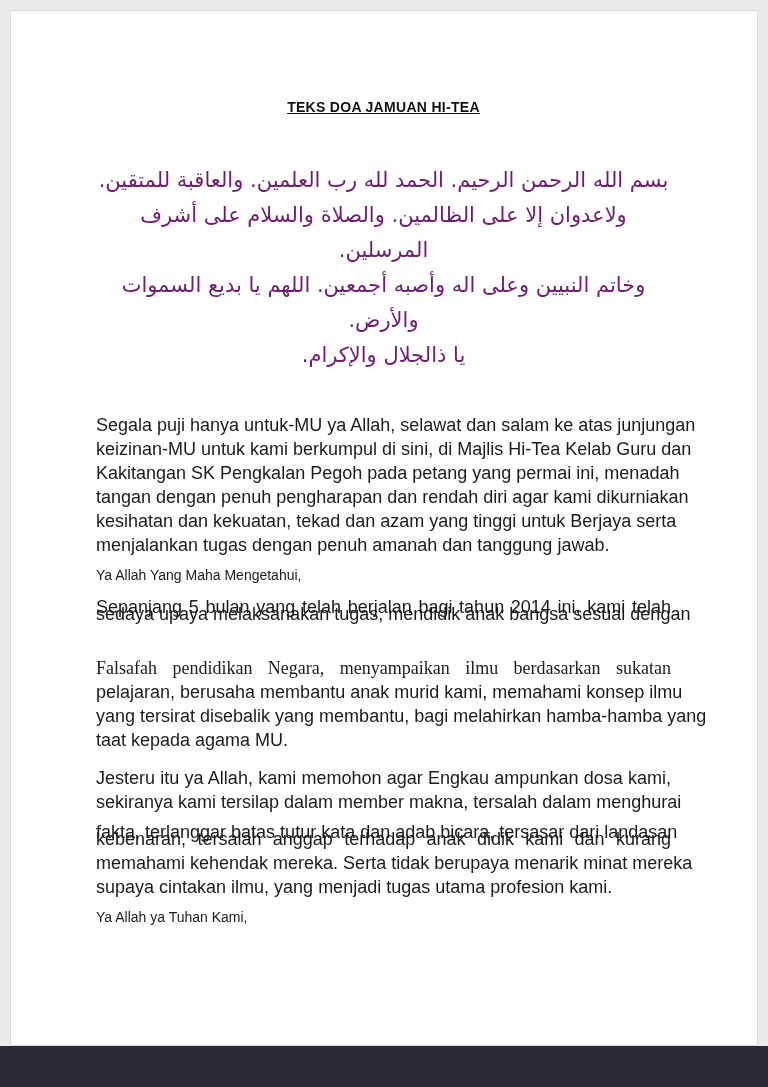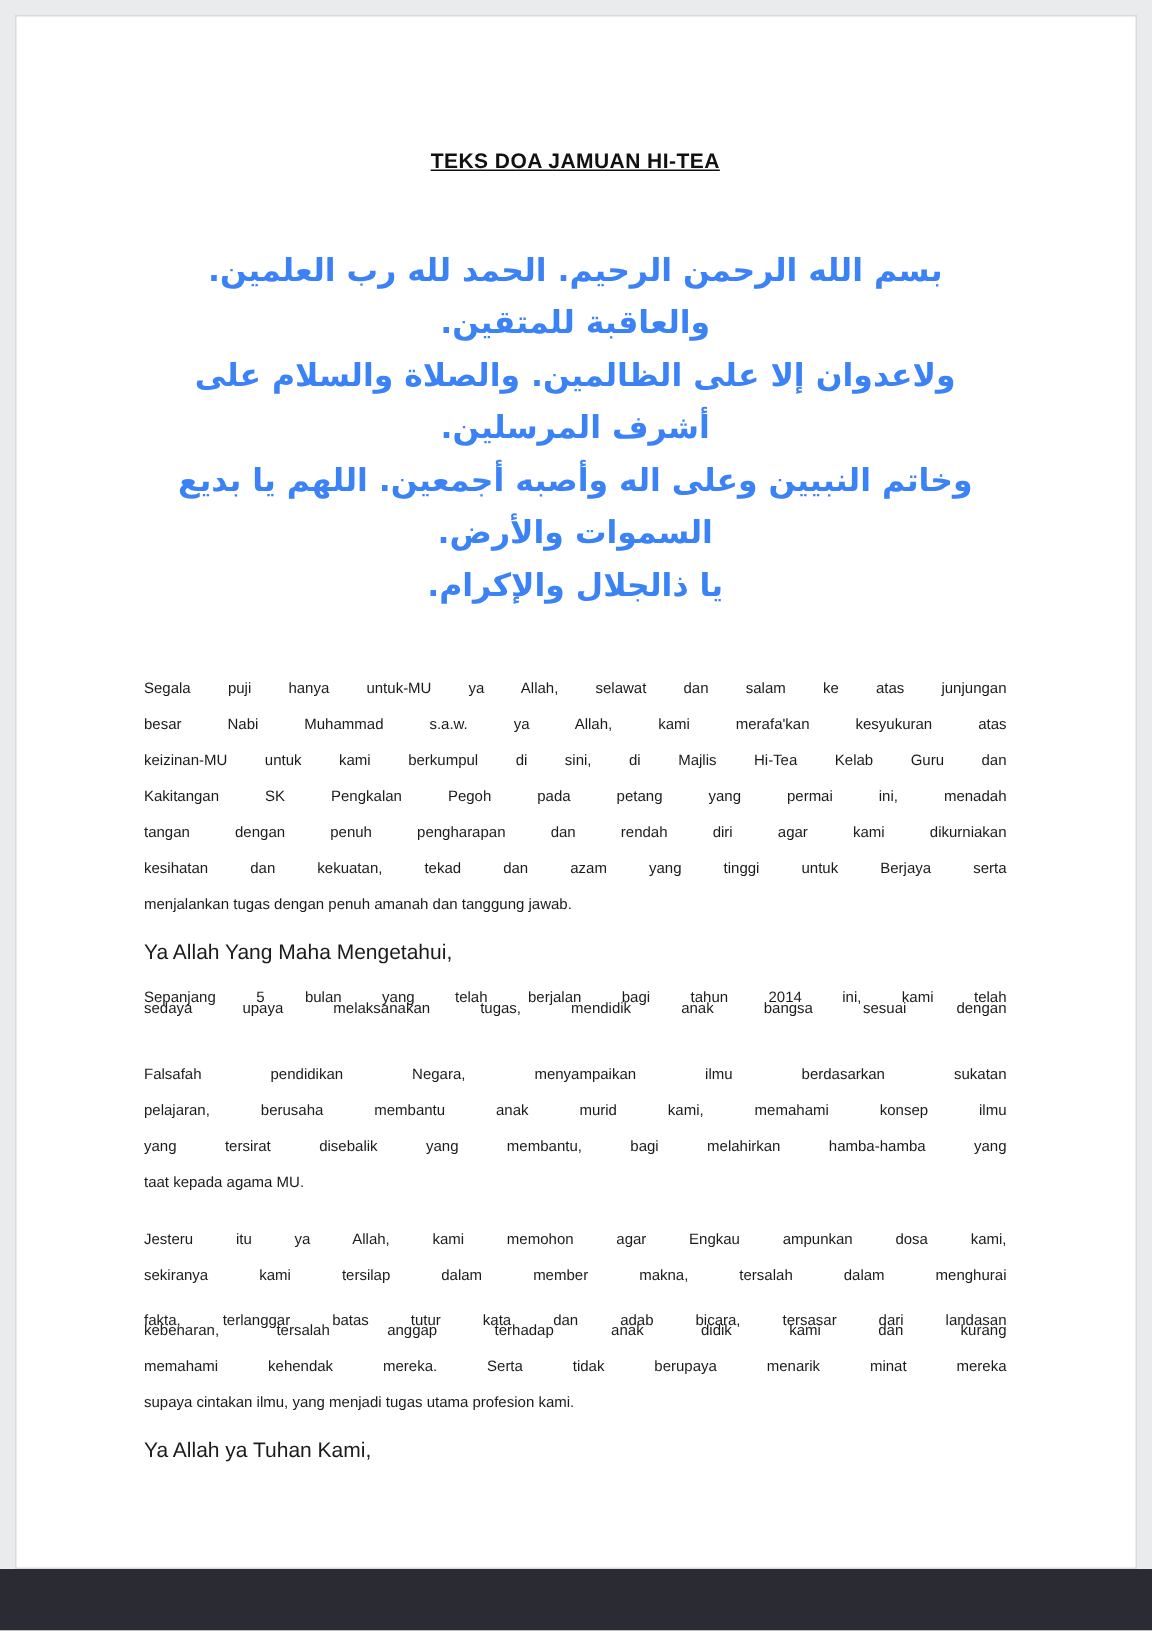--- a/index.html
+++ b/index.html
@@ -33,42 +33,42 @@
     text-decoration: underline;
     font-size: 14px;
     letter-spacing: 0.3px;
     color: #111111;
   }
   .arabic {
     direction: rtl;
     text-align: center;
     margin-top: 48px;
     font-family: "DejaVu Sans", sans-serif;
-    font-weight: bold;
+    font-weight: normal;
     font-size: 21px;
     line-height: 35px;
-    color: #3b82f6;
+    color: #701a75;
   }
   .para {
-    font-size: 10px;
+    font-size: 18px;
     line-height: 24px;
   }
   .line {
     text-align: justify;
     text-align-last: justify;
     white-space: nowrap;
   }
   .line.last {
     text-align-last: left;
     white-space: normal;
   }
   .line.overlap {
     margin-top: -17px; 
   }
-  .gap-md { margin-top: 20px; }
+  .gap-md { margin-top: 30px; font-family: Liberation Serif, serif; }
   .gap-sm { margin-top: 6px; }
   .p1 { margin-top: 40px; }
   .interlude {
     font-size: 14px;
     line-height: 24px;
     text-align: left;
   }
   .interlude.shift-left { padding-right: 70px; }
   .i1 { margin-top: 6px; }
   .p2 { margin-top: 8px; }
@@ -94,21 +94,20 @@
 
     <div class="arabic">
       <div class="arabic-line">بسم الله الرحمن الرحيم. الحمد لله رب العلمين. والعاقبة للمتقين.</div>
       <div class="arabic-line">ولاعدوان إلا على الظالمين. والصلاة والسلام على أشرف المرسلين.</div>
       <div class="arabic-line">وخاتم النبيين وعلى اله وأصبه أجمعين. اللهم يا بديع السموات والأرض.</div>
       <div class="arabic-line">يا ذالجلال والإكرام.</div>
     </div>
 
     <div class="para p1">
       <div class="line">Segala puji hanya untuk-MU ya Allah, selawat dan salam ke atas junjungan</div>
-      <div class="line">besar Nabi Muhammad s.a.w. ya Allah, kami merafa'kan kesyukuran atas</div>
       <div class="line">keizinan-MU untuk kami berkumpul di sini, di Majlis Hi-Tea Kelab Guru dan</div>
       <div class="line">Kakitangan SK Pengkalan Pegoh pada petang yang permai ini, menadah</div>
       <div class="line">tangan dengan penuh pengharapan dan rendah diri agar kami dikurniakan</div>
       <div class="line">kesihatan dan kekuatan, tekad dan azam yang tinggi untuk Berjaya serta</div>
       <div class="line last">menjalankan tugas dengan penuh amanah dan tanggung jawab.</div>
     </div>
 
     <div class="interlude shift-left i1">Ya Allah Yang Maha Mengetahui,</div>
 
     <div class="para p2">

